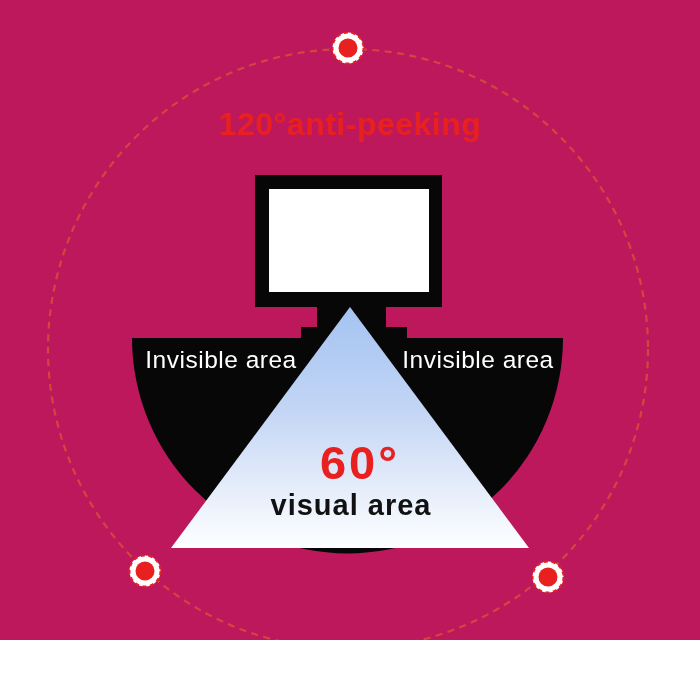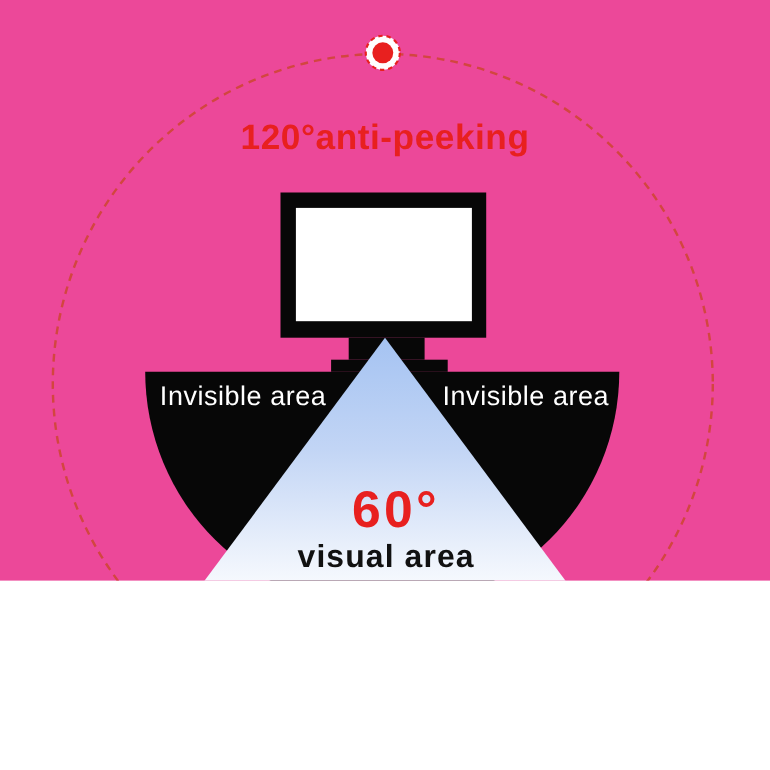--- a/index.html
+++ b/index.html
@@ -4,22 +4,22 @@
 <style>
   html, body {
     margin: 0;
     padding: 0;
     background: #ffffff;
     font-family: "Liberation Sans", "DejaVu Sans", sans-serif;
   }
   .stage {
     position: relative;
     width: 700px;
-    height: 528px;
-    background: #ec4899;
+    height: 640px;
+    background: #be185d;
     overflow: hidden;
   }
   svg text {
     font-family: "Liberation Sans", "DejaVu Sans", sans-serif;
   }
   .title-text {
     font-size: 32px;
     font-weight: bold;
     letter-spacing: 0.5px;
   }

